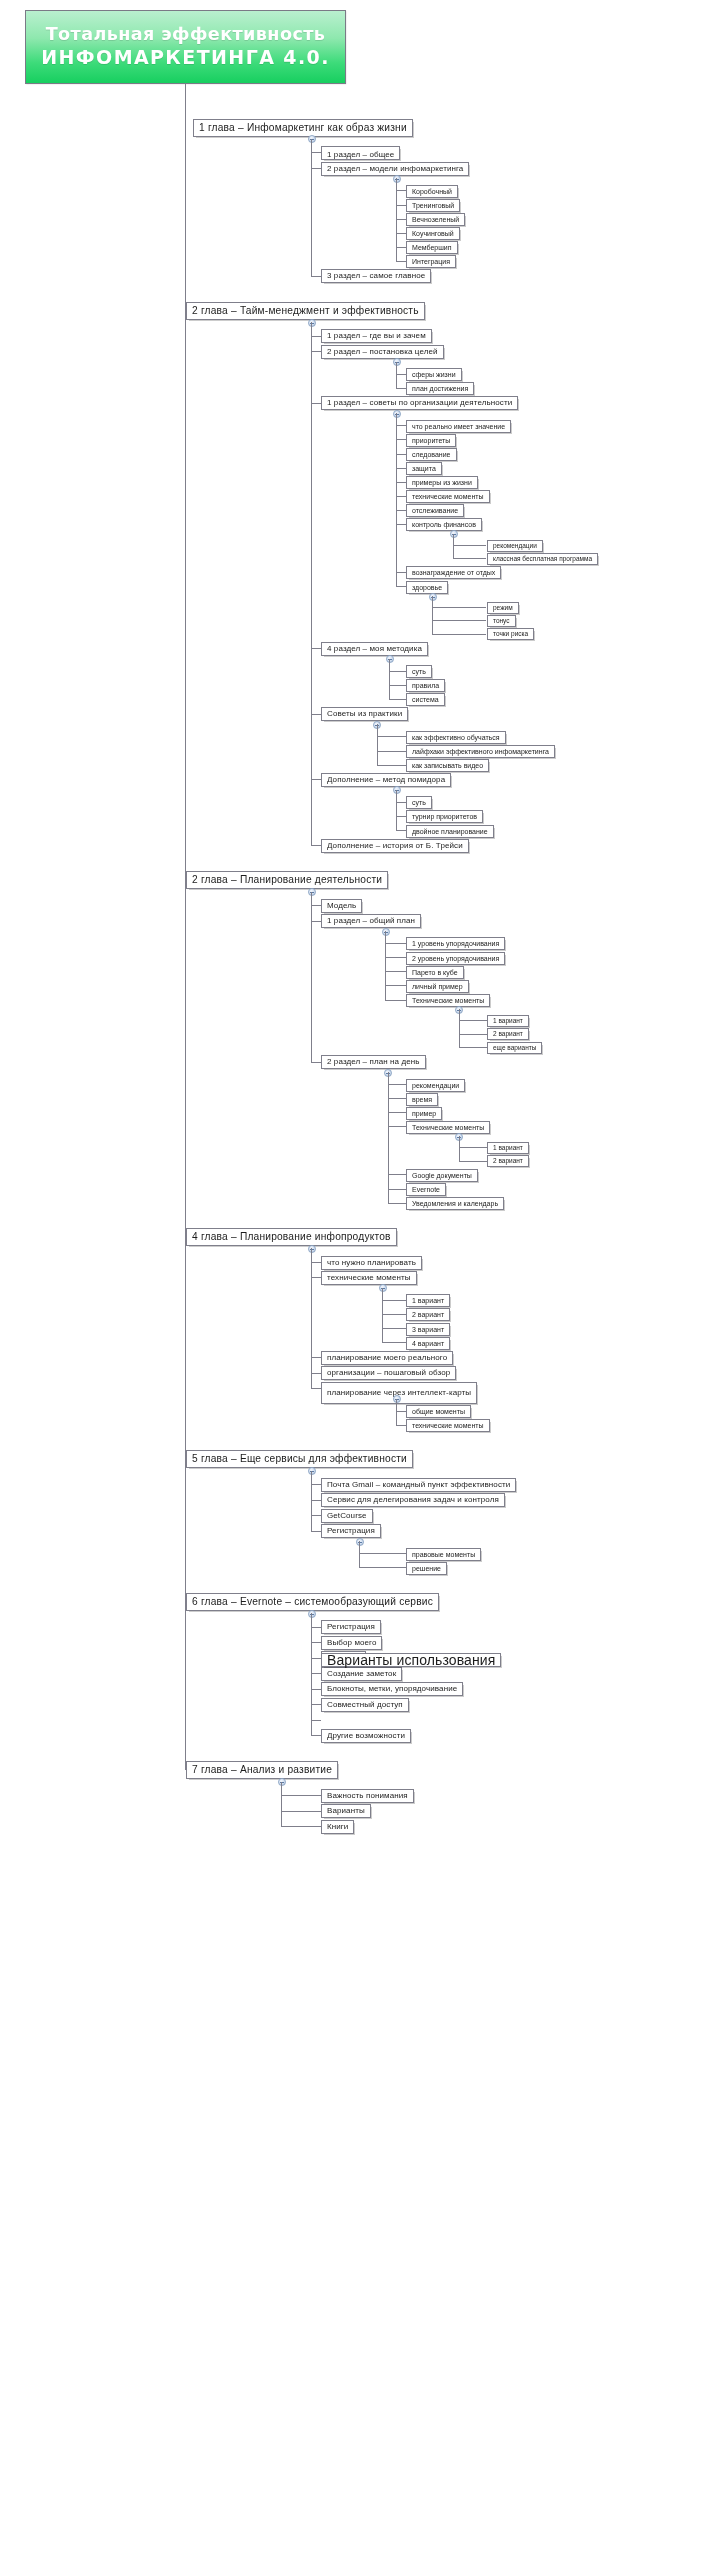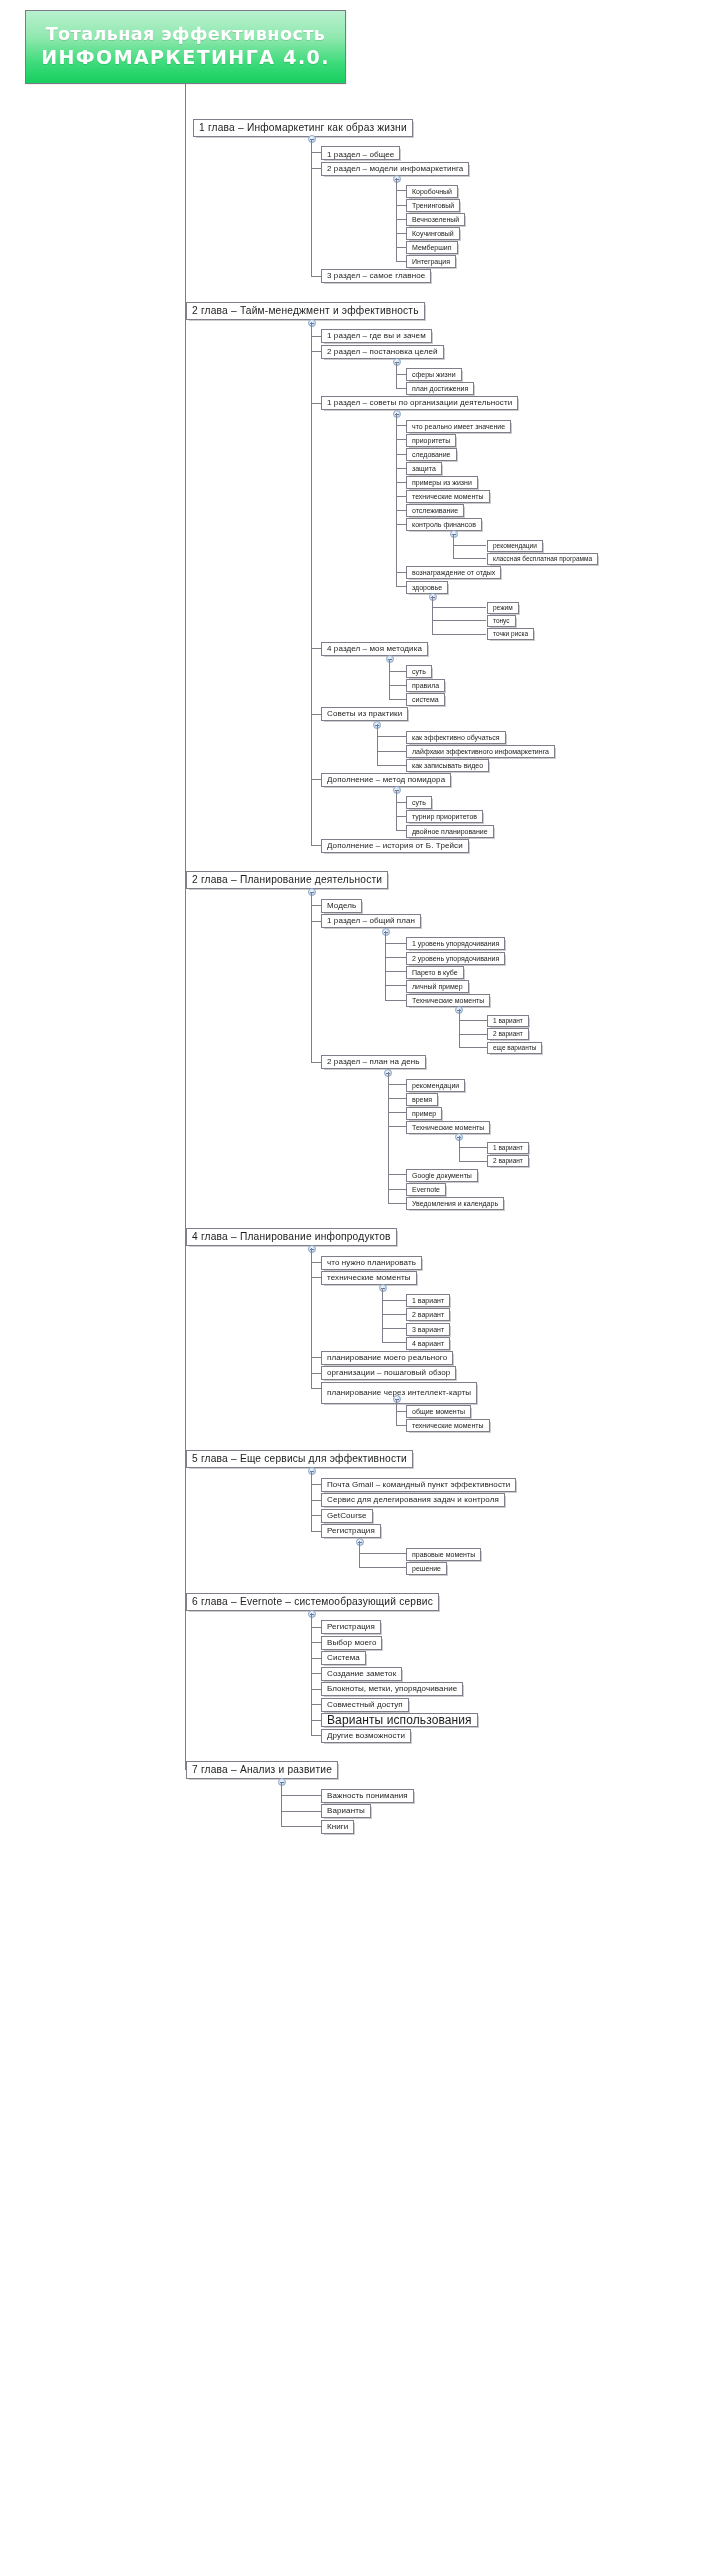--- a/index.html
+++ b/index.html
@@ -473,21 +473,21 @@
     </div>
     <div class="node d2" style="left: 321px; top: 1667px; height: 14px; font-size: 8px;">
       <span class="lbl">Создание заметок</span>
     </div>
     <div class="node d2" style="left: 321px; top: 1682px; height: 14px; font-size: 8px;">
       <span class="lbl">Блокноты, метки, упорядочивание</span>
     </div>
     <div class="node d2" style="left: 321px; top: 1698px; height: 14px; font-size: 8px;">
       <span class="lbl">Совместный доступ</span>
     </div>
-    <div class="node d2" style="left: 321px; top: 1713px; height: 14px; font-size: 12px;">
+    <div class="node d2" style="left: 321px; top: 1653px; height: 14px; font-size: 14px;">
       <span class="lbl">Варианты использования</span>
     </div>
     <div class="node d2" style="left: 321px; top: 1729px; height: 14px; font-size: 8px;">
       <span class="lbl">Другие возможности</span>
     </div>
     <div class="vline" style="left: 311px; top: 1613px; height: 123px;"></div>
     <div class="hline" style="left: 311px; top: 1627px; width: 10px;"></div>
     <div class="hline" style="left: 311px; top: 1642px; width: 10px;"></div>
     <div class="hline" style="left: 311px; top: 1658px; width: 10px;"></div>
     <div class="hline" style="left: 311px; top: 1673px; width: 10px;"></div>

